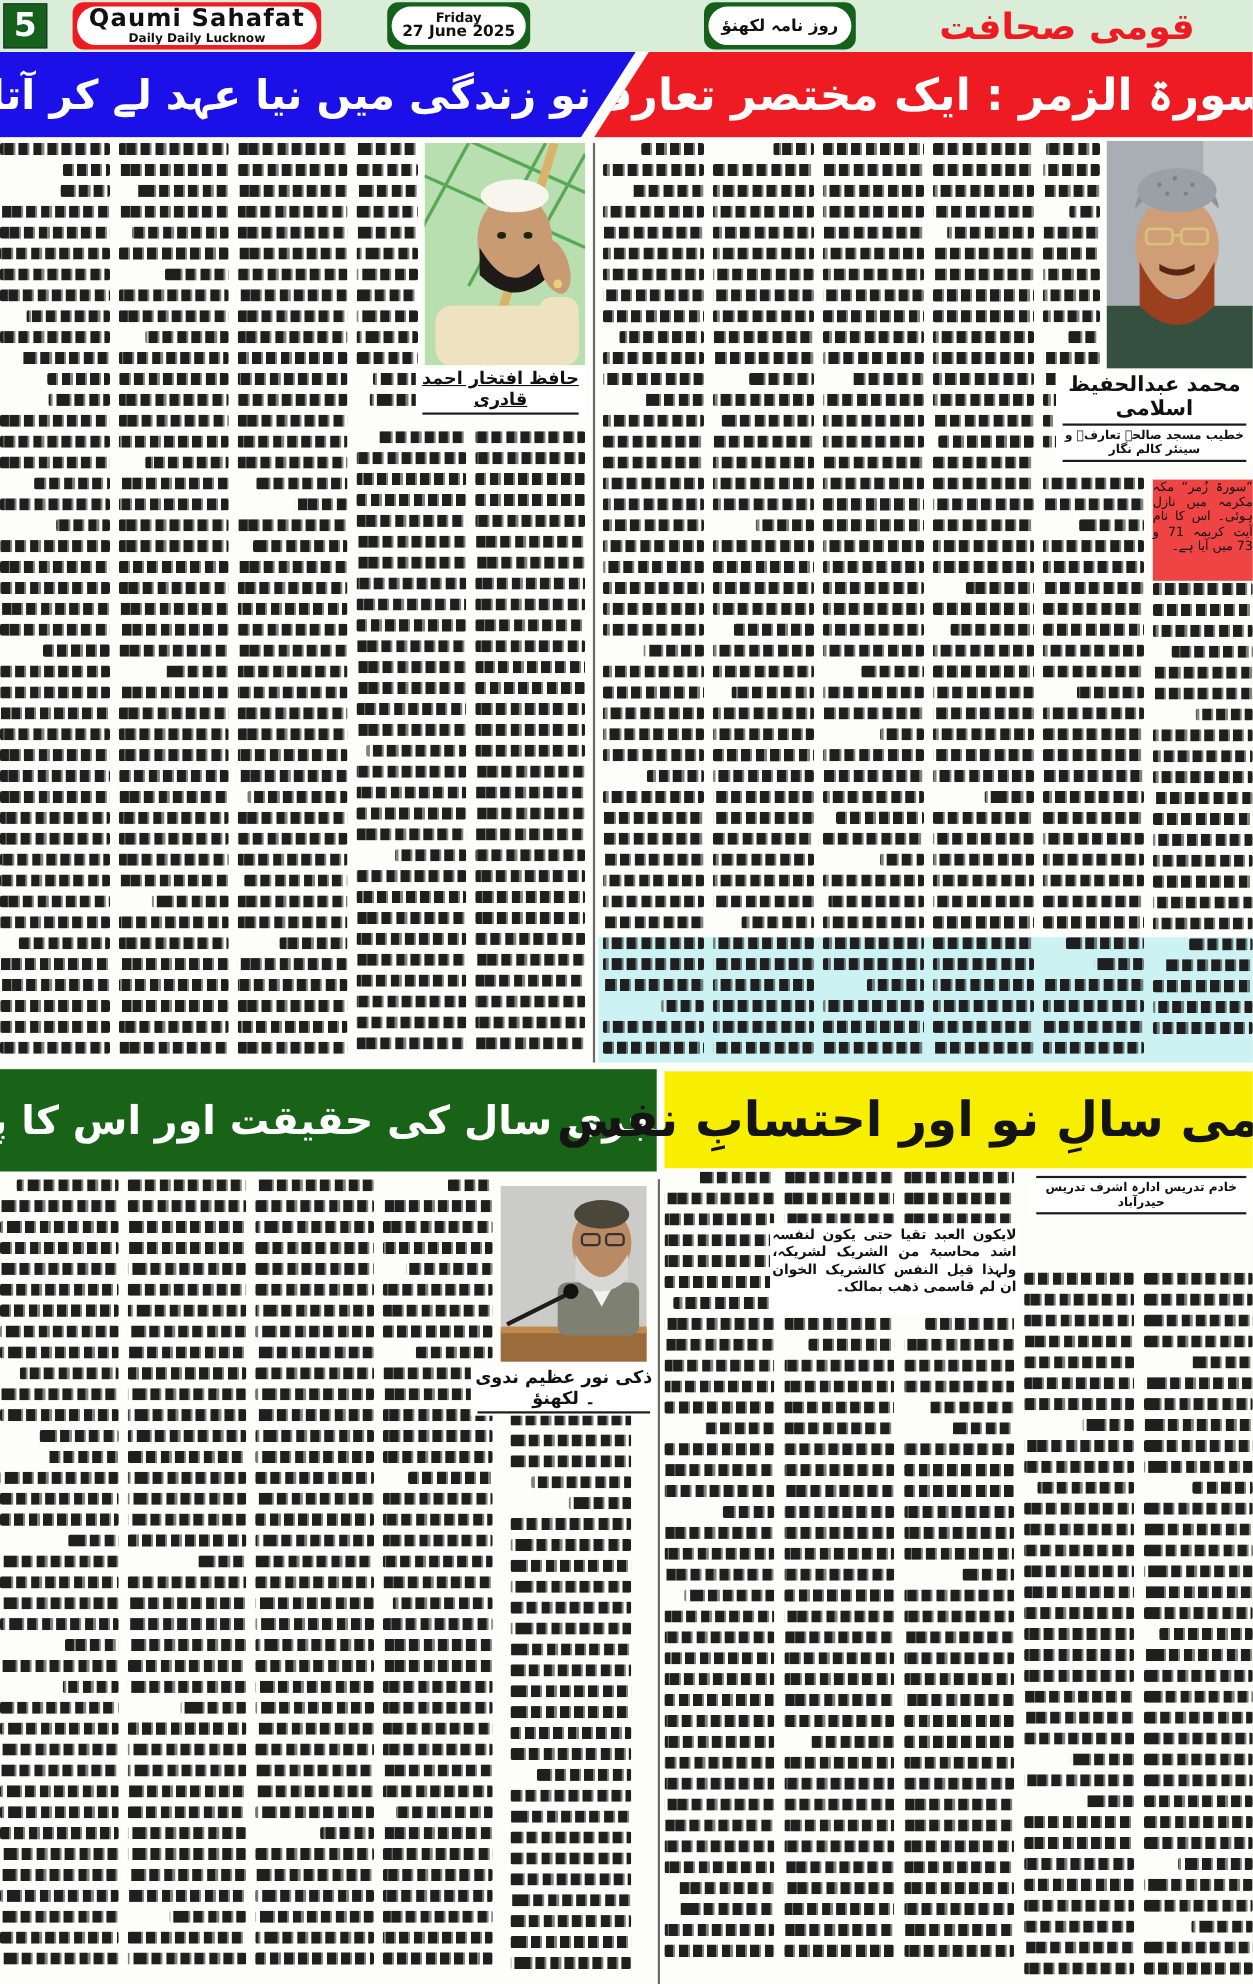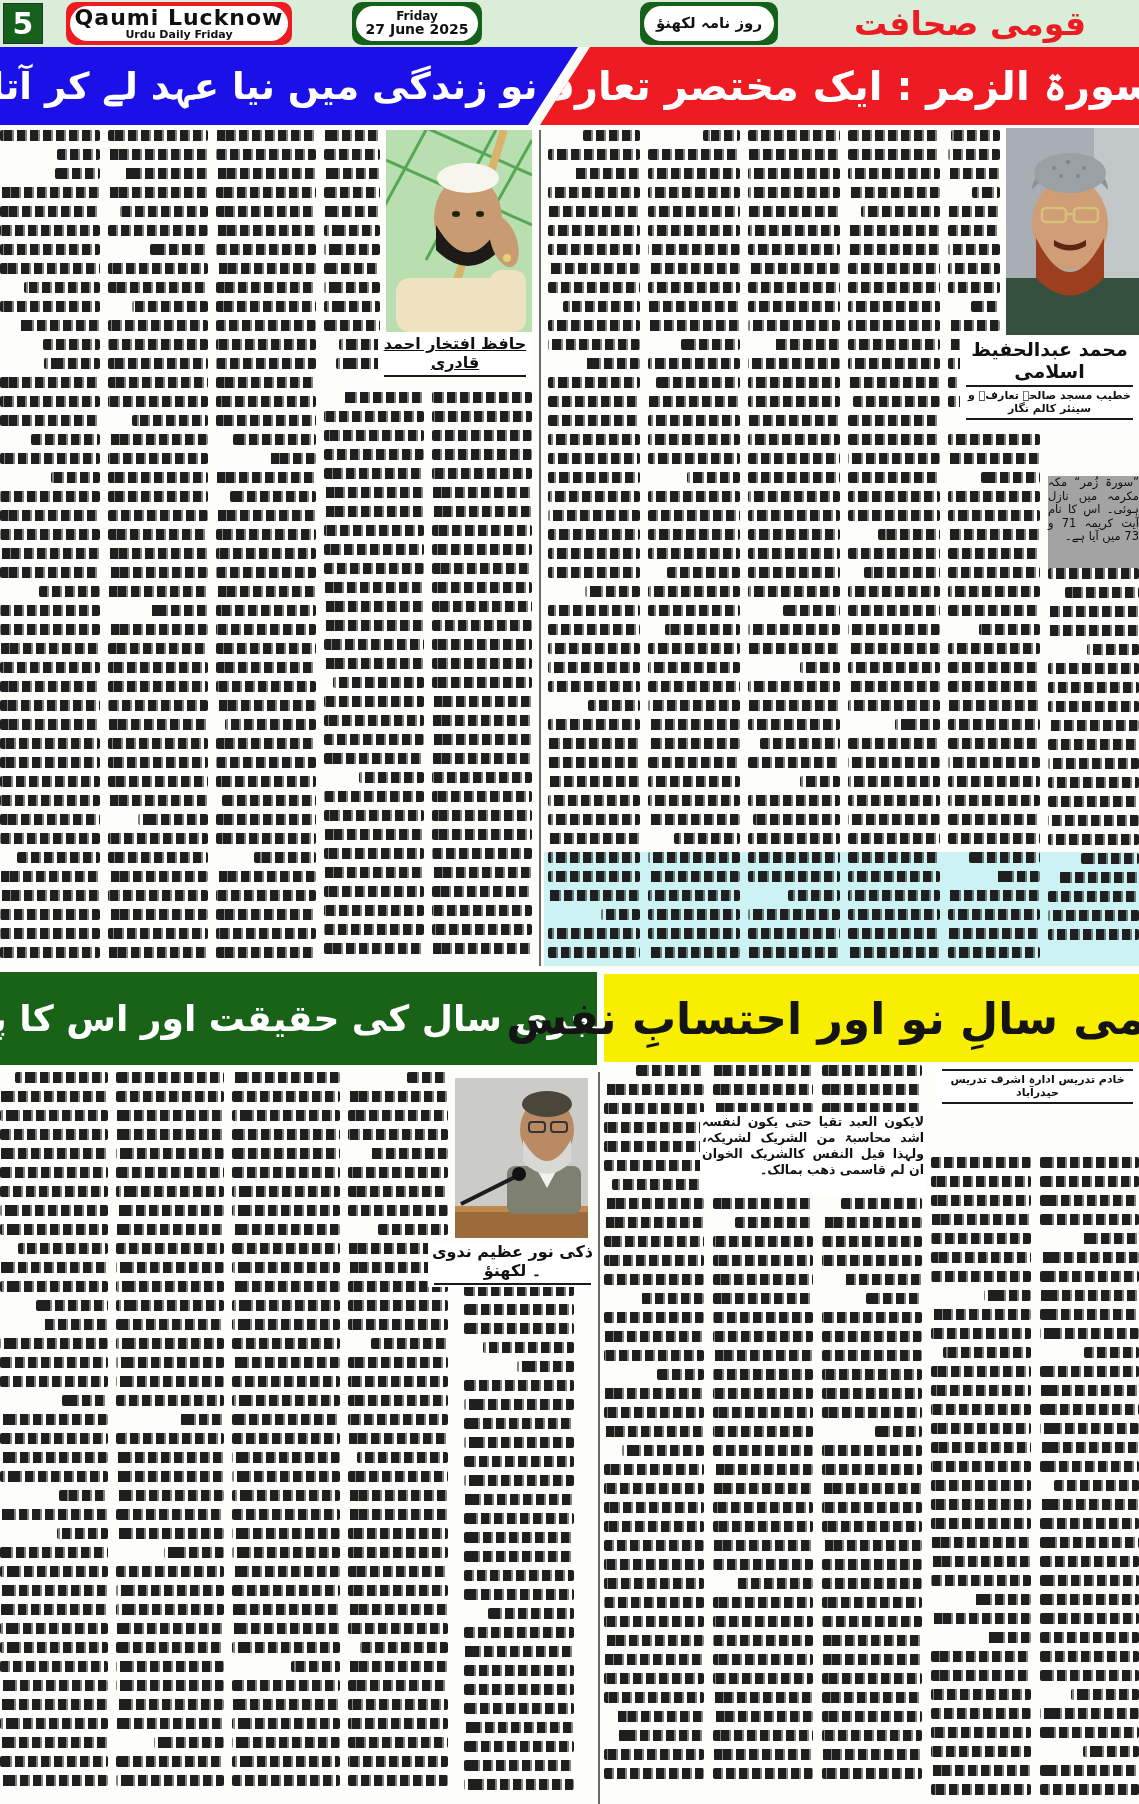--- a/index.html
+++ b/index.html
@@ -40,38 +40,38 @@
   .line{height:11px;margin:0 0 8px auto;border-radius:2px;width:100%;
         background-image:repeating-linear-gradient(90deg,#1f1f1f 0 8px,rgba(31,31,31,.55) 8px 10px,transparent 10px 13px);}
   .cyanband{background:#cdf2f4;z-index:0;}
   .vrule{width:2px;background:#6a6a6a;z-index:0;}
 
   
   .cap{z-index:2;background:#fff;text-align:center;direction:rtl;}
   .cap .nm{font-weight:bold;}
   .rule{border-bottom:2px solid #1a1a1a;margin:3px 6px 2px 6px;}
   .subttl{font-size:11px;font-weight:bold;}
-  .snippet{z-index:2;background:#a3a3a3;direction:rtl;text-align:justify;font-size:11.5px;line-height:13.5px;margin-top:40px;}
+  .snippet{z-index:2;background:#ef4444;direction:rtl;text-align:justify;font-size:11.5px;line-height:13.5px;}
   .quote{z-index:2;background:#fff;direction:rtl;text-align:justify;font-weight:bold;font-size:12.5px;line-height:16px;}
 
   .photo{z-index:2;display:block;}
 </style>
 </head>
 <body>
 
 <div class="page">
 
   <div class="abs topbar">
     <div class="abs numbox">
       <span>5</span>
     </div>
     <div class="abs redbox">
       <div class="pill">
-        <div class="mast-en">Qaumi Lucknow</div>
-        <div class="mast-sub">Urdu Daily Friday</div>
+        <div class="mast-en">Qaumi Sahafat</div>
+        <div class="mast-sub">Daily Daily Lucknow</div>
       </div>
     </div>
     <div class="abs grnbox datebox">
       <div class="pill">
         <div class="date1">Friday</div>
         <div class="date2">27 June 2025</div>
       </div>
     </div>
     <div class="abs grnbox rozbox">
       <div class="pill">

